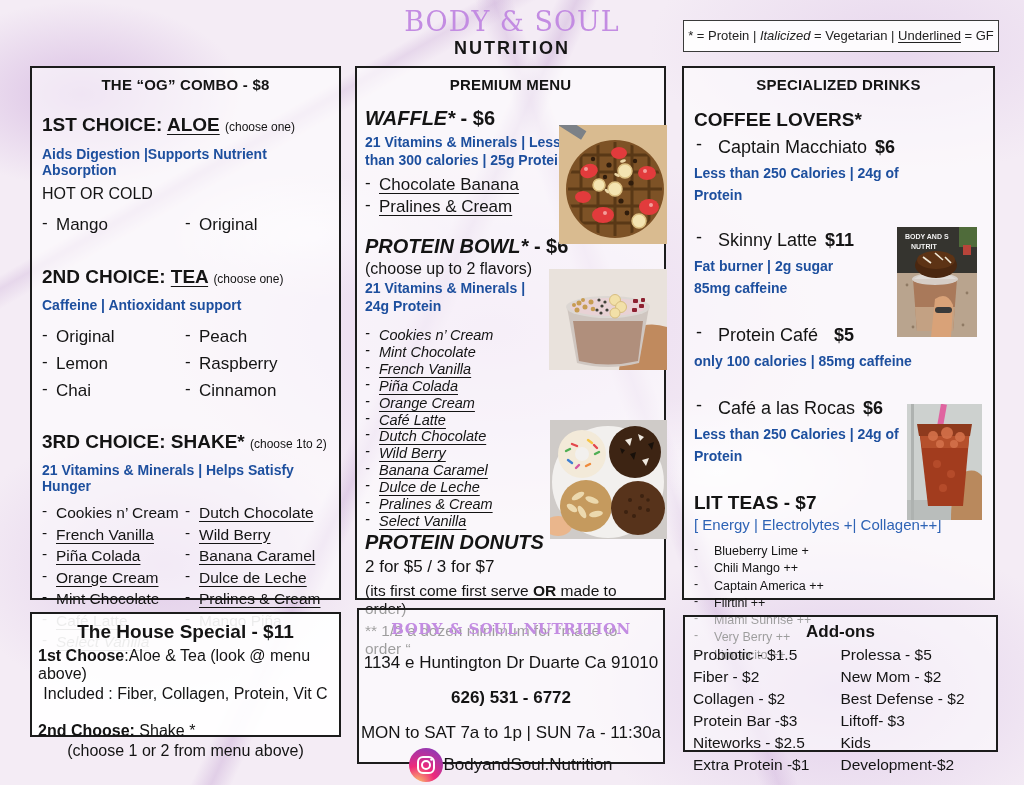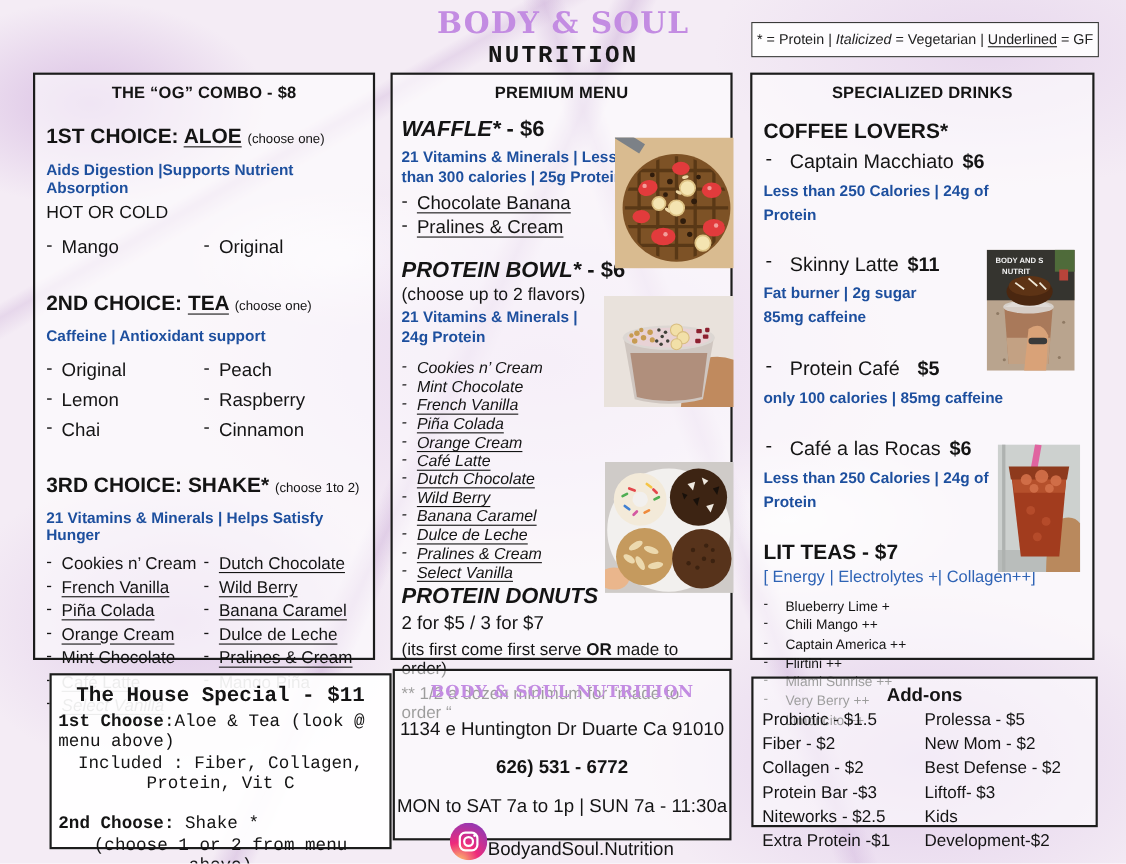--- a/index.html
+++ b/index.html
@@ -18,34 +18,34 @@
       radial-gradient(ellipse 520px 300px at 48% 42%, rgba(223,198,233,.50), transparent 65%),
       radial-gradient(ellipse 340px 240px at 16% 72%, rgba(203,168,219,.45), transparent 60%),
       radial-gradient(ellipse 430px 260px at 82% 88%, rgba(208,178,224,.50), transparent 60%),
       radial-gradient(ellipse 200px 90px at 30% 30%, rgba(255,255,255,.8), transparent 70%),
       radial-gradient(ellipse 240px 110px at 70% 60%, rgba(255,255,255,.7), transparent 70%),
       linear-gradient(115deg, transparent 40%, rgba(176,132,196,.28) 41.5%, transparent 43%),
       linear-gradient(70deg, transparent 58%, rgba(176,132,196,.22) 59.5%, transparent 61%),
       linear-gradient(150deg, transparent 20%, rgba(176,132,196,.20) 21%, transparent 22.5%);
   }
   .title-wrap{position:absolute;left:312px;top:6px;width:400px;text-align:center;}
-  .title1{font-family:"DejaVu Serif",serif;font-weight:bold;font-size:27px;color:#c38ce2;letter-spacing:1px;}
-  .title2{font-family:Liberation Mono, monospace;font-weight:bold;font-size:22px;color:#161616;letter-spacing:2px;margin-top:1px;}
+  .title1{font-family:"DejaVu Serif",serif;font-weight:normal;font-size:27px;color:#c38ce2;letter-spacing:1px;}
+  .title2{font-family:Liberation Sans, sans-serif;font-weight:bold;font-size:18px;color:#161616;letter-spacing:2px;margin-top:1px;}
   .legend{
     position:absolute;left:683px;top:20px;width:314px;height:30px;
     border:1.5px solid #3a3a3a;background:rgba(255,255,255,.88);
     font-size:13px;line-height:30px;text-align:center;color:#222;
   }
   .legend .it{font-style:italic;text-align:center;}
   .legend .un{text-decoration:underline;text-underline-offset:2px;}
   .box{position:absolute;border:2px solid #1c1c1c;background:rgba(255,255,255,.58);box-sizing:border-box;}
   #og-box{left:30px;top:66px;width:311px;height:534px;padding:0 10px;}
   #premium-box{left:355px;top:66px;width:311px;height:534px;padding:0 8px;}
   #drinks-box{left:682px;top:66px;width:313px;height:534px;padding:0 10px;}
-  #house-box{left:45px;top:612px;width:311px;height:160px;background:rgba(255,255,255,.92);padding:0 6px;font-family:Liberation Mono, monospace;}
+  #house-box{left:30px;top:612px;width:311px;height:125px;background:rgba(255,255,255,.92);padding:0 6px;}
   #contact-box{left:357px;top:608px;width:308px;height:156px;text-align:center;}
   #addons-box{left:683px;top:615px;width:315px;height:137px;padding:0 8px;}
   .box-title{font-weight:bold;font-size:15px;text-align:center;margin-top:8px;letter-spacing:.2px;}
   .sec-head{font-weight:bold;font-size:19px;}
   .sec-head .note{font-weight:normal;font-size:12px;}
   .u{text-decoration:underline;text-underline-offset:3px;}
   .it{font-style:italic;}
   .blue{color:#1d4f9e;font-weight:bold;font-size:14px;}
   .plain{font-size:16px;}
   .cols{display:flex;}
@@ -107,21 +107,21 @@
   #house-box .l1{font-size:16px;margin-top:4px;}
   #house-box .l1 b{font-size:16px;}
   #house-box .l2{font-size:16px;text-align:center;margin-top:2px;}
   #house-box .l3{font-size:16px;text-align:left;margin-top:19px;}
   #house-box .l4{font-size:16px;text-align:center;margin-top:2px;}
   
   #contact-box .c-title{font-family:"DejaVu Serif",serif;font-weight:bold;font-size:15px;color:#c38ce2;letter-spacing:.5px;margin-top:10px;}
   #contact-box .c-addr{font-size:17px;margin-top:15px;}
   #contact-box .c-phone{font-size:17px;font-weight:bold;margin-top:15px;}
   #contact-box .c-hours{font-size:17px;margin-top:15px;}
-  #contact-box .c-insta{display:flex;align-items:flex-end;justify-content:center;margin-top:5px;font-size:17px;}
+  #contact-box .c-insta{display:flex;align-items:center;justify-content:center;margin-top:5px;font-size:17px;}
   
   #addons-box .a-title{font-weight:bold;font-size:17px;text-align:center;margin-top:5px;}
   #addons-box .cols{margin-top:2px;}
   #addons-box .col{width:50%;font-size:15.5px;}
   #addons-box .col li{line-height:22px;padding-left:0;}
   #addons-box .col li::before{content:none;}
 </style>
 </head>
 <body>
 

